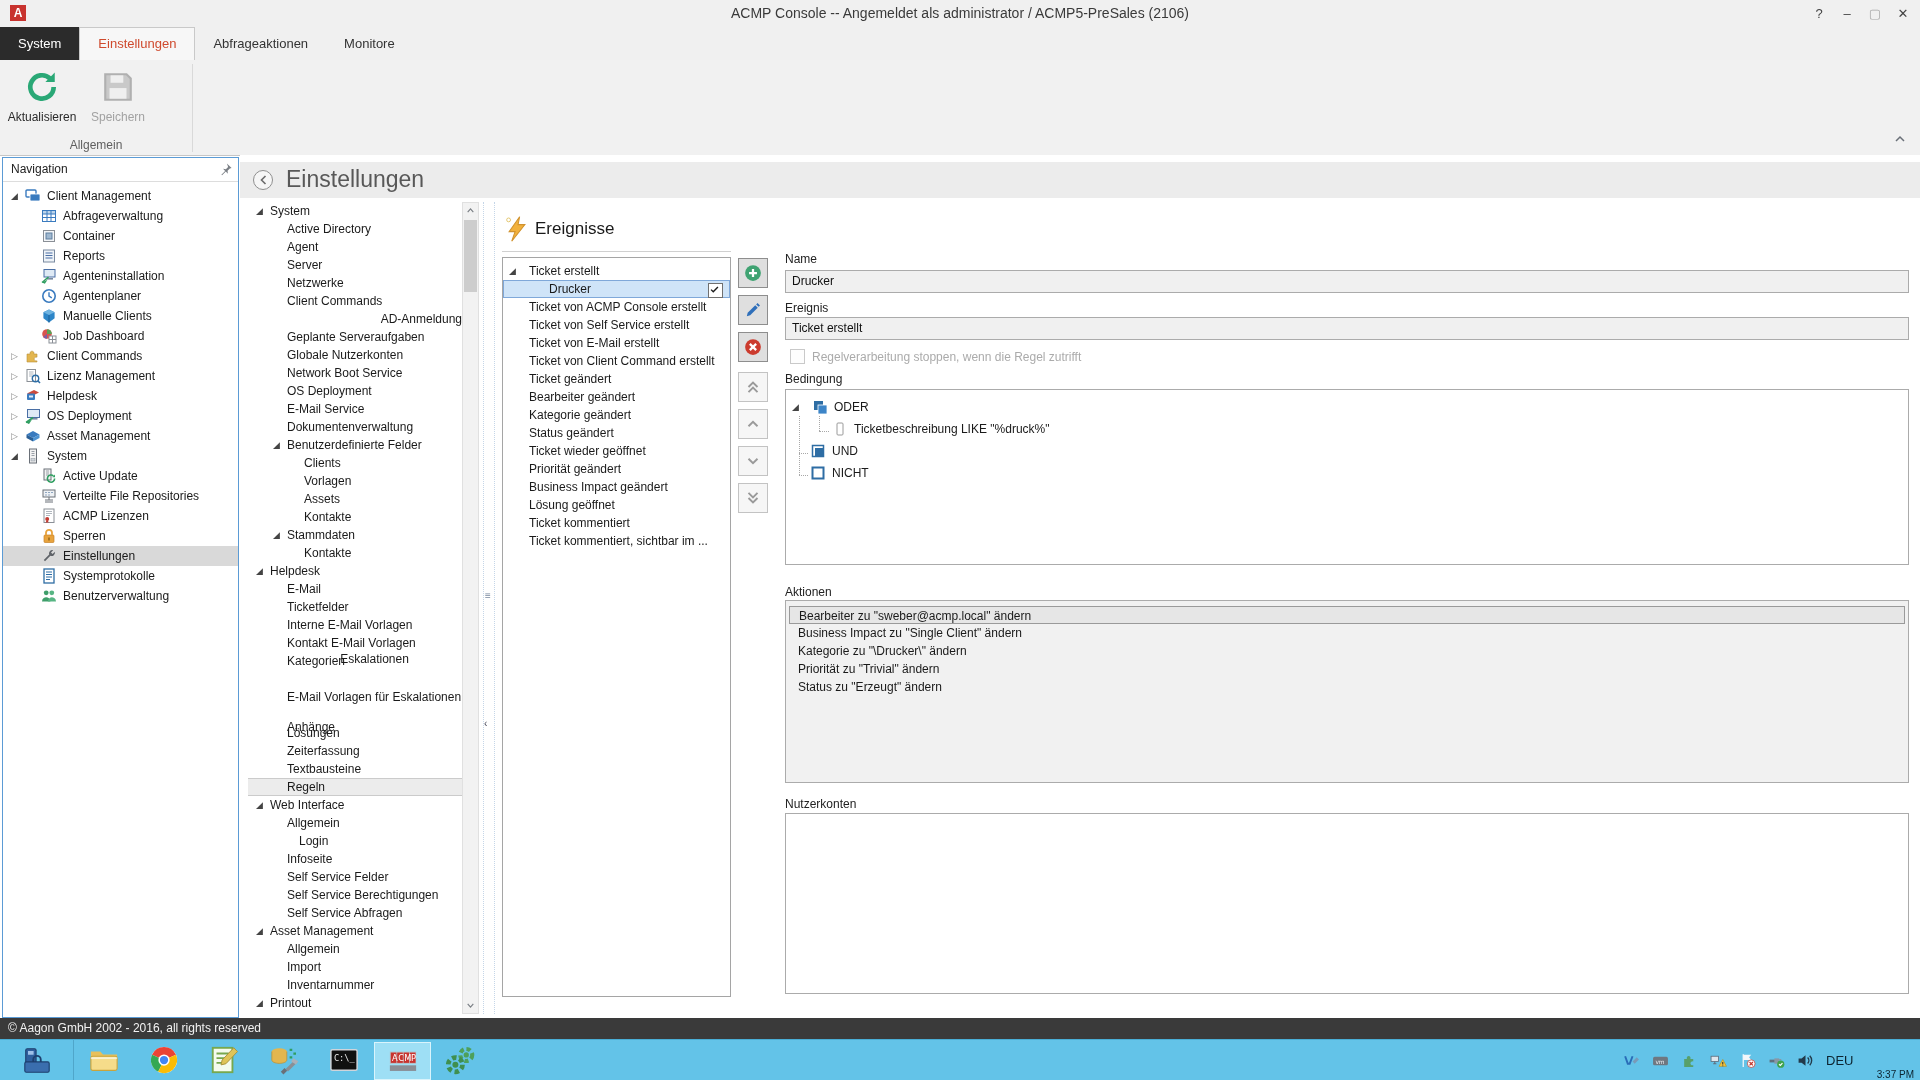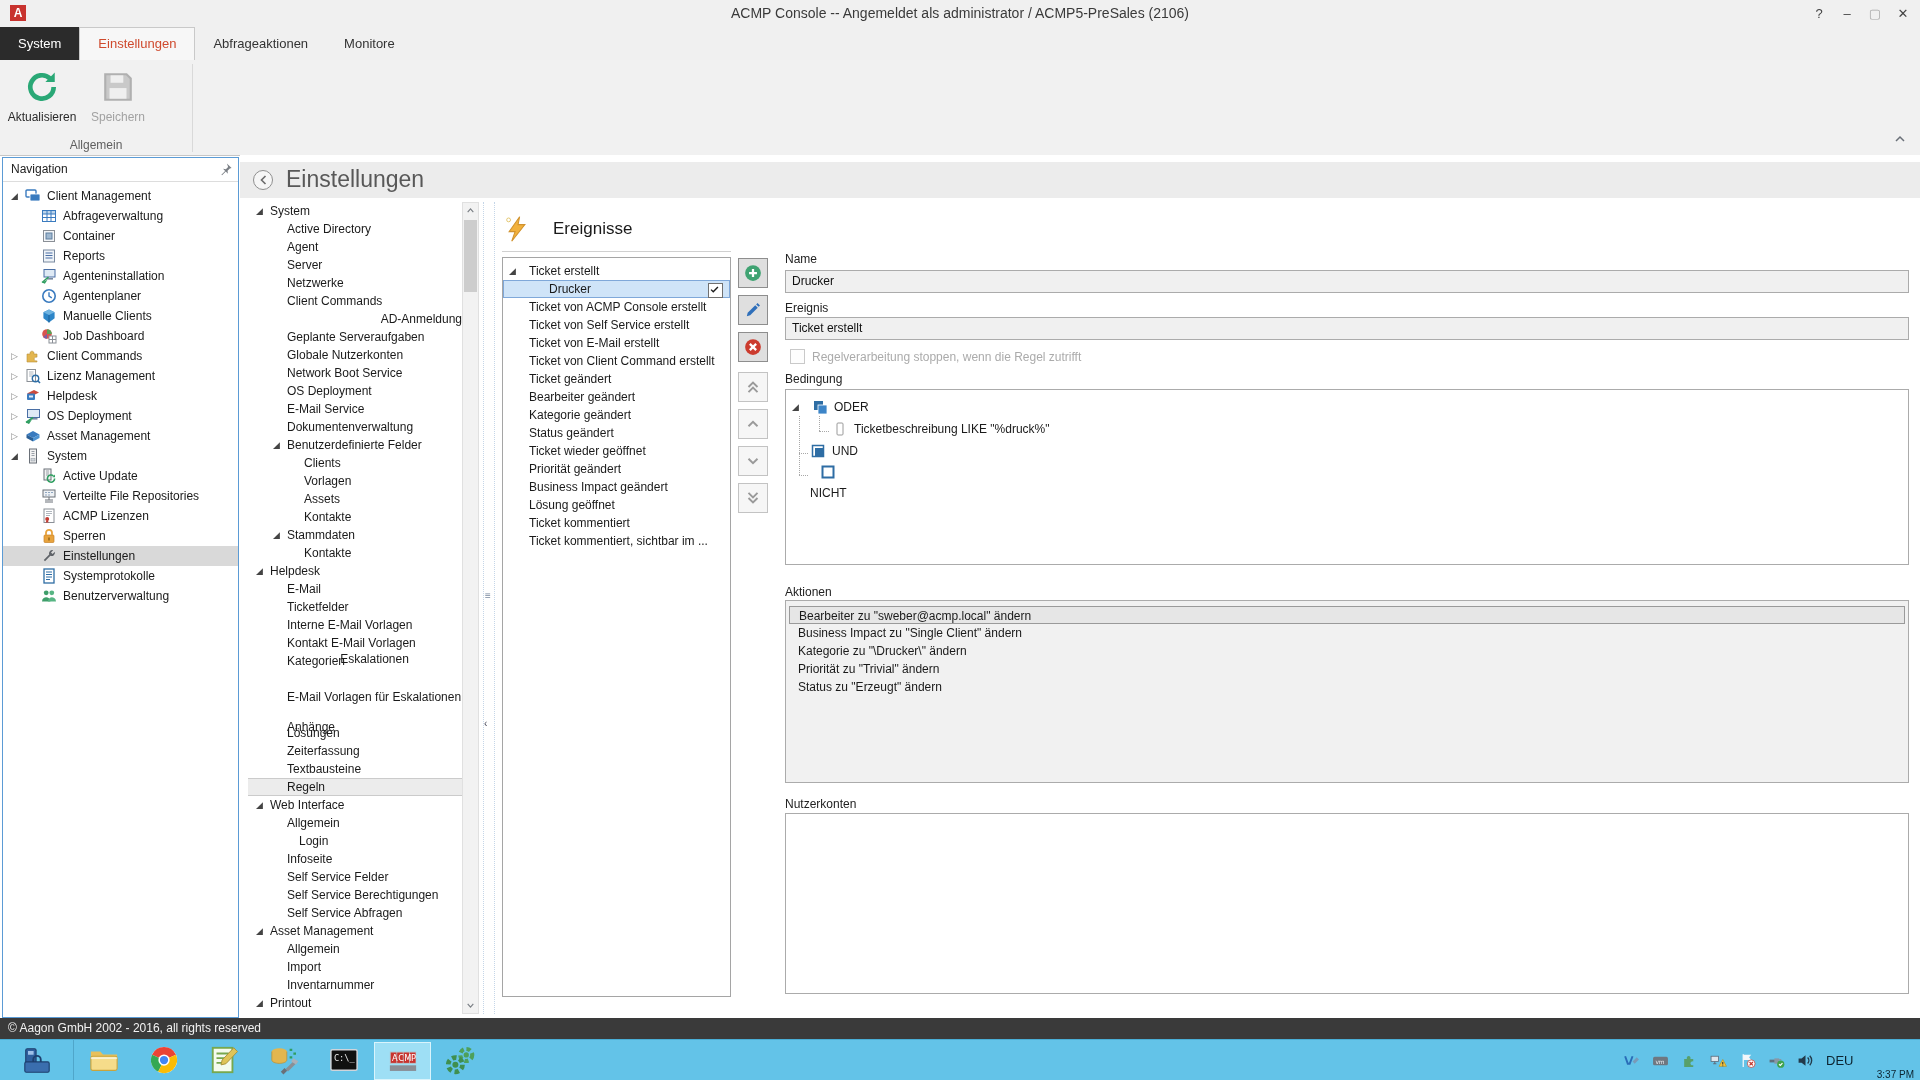--- a/index.html
+++ b/index.html
@@ -57,21 +57,21 @@
   .st-row{position:absolute;left:0;right:0;height:18px;display:flex;align-items:center;font-size:12px;white-space:nowrap;box-sizing:border-box;}
   .st-row.sel{background:#ececec;border-top:1px solid #cbcbcb;border-bottom:1px solid #cbcbcb;}
   .sb{position:absolute;left:222px;top:47px;width:17px;height:812px;background:#f2f2f2;border:1px solid #e0e0e0;box-sizing:border-box;}
   .sb .arr{position:absolute;left:1px;width:13px;height:15px;display:flex;align-items:center;justify-content:center;}
   .sb .thumb{position:absolute;left:1px;top:17px;width:13px;height:72px;background:#cdcdcd;}
   .split{position:absolute;left:243px;top:47px;width:10px;height:812px;border-left:1px dotted #c5d6e8;border-right:1px dotted #c5d6e8;}
   .split .grip{position:absolute;top:388px;left:1px;color:#7a8aa0;font-size:10px;}
   .split .col{position:absolute;top:516px;left:0px;color:#445;font-size:10px;}
 
   
-  .sec-title{position:absolute;left:263px;top:60px;display:flex;align-items:center;gap:22px;}
+  .sec-title{position:absolute;left:263px;top:60px;display:flex;align-items:center;gap:4px;}
   .sec-title .t{font-size:17px;color:#1a1a1a;}
   .sec-rule{position:absolute;left:262px;top:96px;width:229px;height:1px;background:#d0d0d0;}
   .events{position:absolute;left:262px;top:102px;width:229px;height:740px;border:1px solid #a5a5a5;background:#fff;box-sizing:border-box;overflow:hidden;padding-top:4px;}
   .ev-row{position:relative;height:18px;display:flex;align-items:center;font-size:12px;white-space:nowrap;padding-left:6px;box-sizing:border-box;}
   .ev-row .exp{width:20px;}
   .ev-row.plain{padding-left:26px;}
   .ev-row.child{padding-left:45px;}
   .ev-row.sel{background:#cfe4f8;border:1px solid #7fa8d9;padding-top:0;}
   .ev-check{position:absolute;right:6px;top:2px;width:13px;height:13px;background:#fff;border:1px solid #707070;}
 
@@ -659,21 +659,21 @@
             </svg>
             <span>Ticketbeschreibung LIKE  "%druck%"</span>
           </div>
           <div class="cond-row" style="top: 52px; left: 24px;">
             <svg class="ic" width="16" height="16" viewBox="0 0 16 16">
               <rect x="2.5" y="2.5" width="11" height="11" fill="#fff" stroke="#2e6da4" stroke-width="1.5"></rect>
               <rect x="5" y="5" width="8" height="8" fill="#2e6da4"></rect>
             </svg>
             <span>UND</span>
           </div>
-          <div class="cond-row" style="top: 74px; left: 24px; flex-direction: column;">
+          <div class="cond-row" style="top: 74px; left: 24px;">
             <svg class="ic" width="16" height="16" viewBox="0 0 16 16">
               <rect x="2.5" y="2.5" width="11" height="11" fill="#fff" stroke="#2e6da4" stroke-width="2"></rect>
             </svg>
             <span>NICHT</span>
           </div>
         </div>
 
       <div class="flabel" style="top:430px;left:0">Aktionen</div>
       <div class="fbox gray" style="top:445px;height:183px" id="actions-box">
           <div class="act-row first" style="top: 5px;">Bearbeiter zu "sweber@acmp.local" ändern</div>

